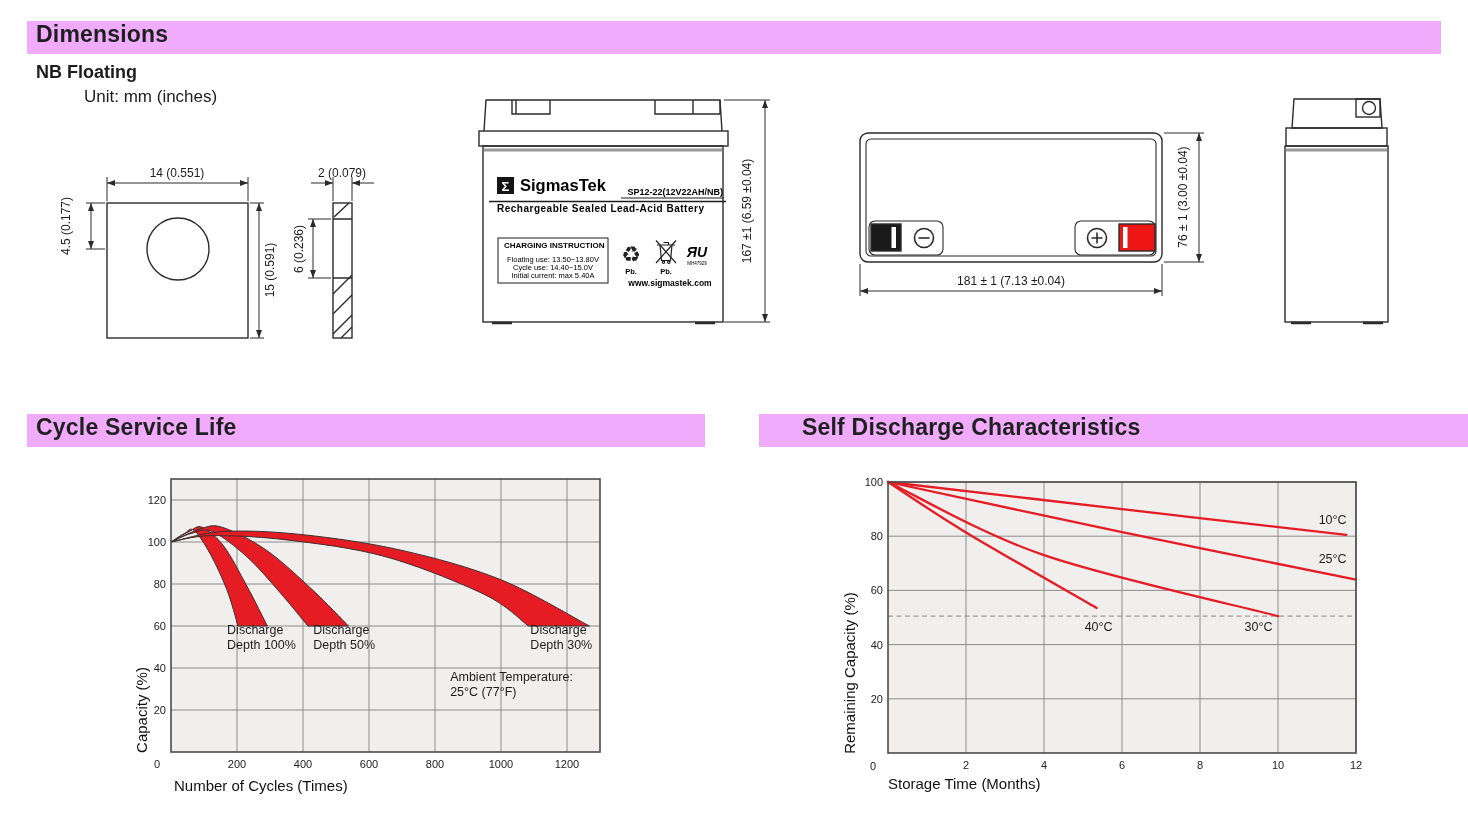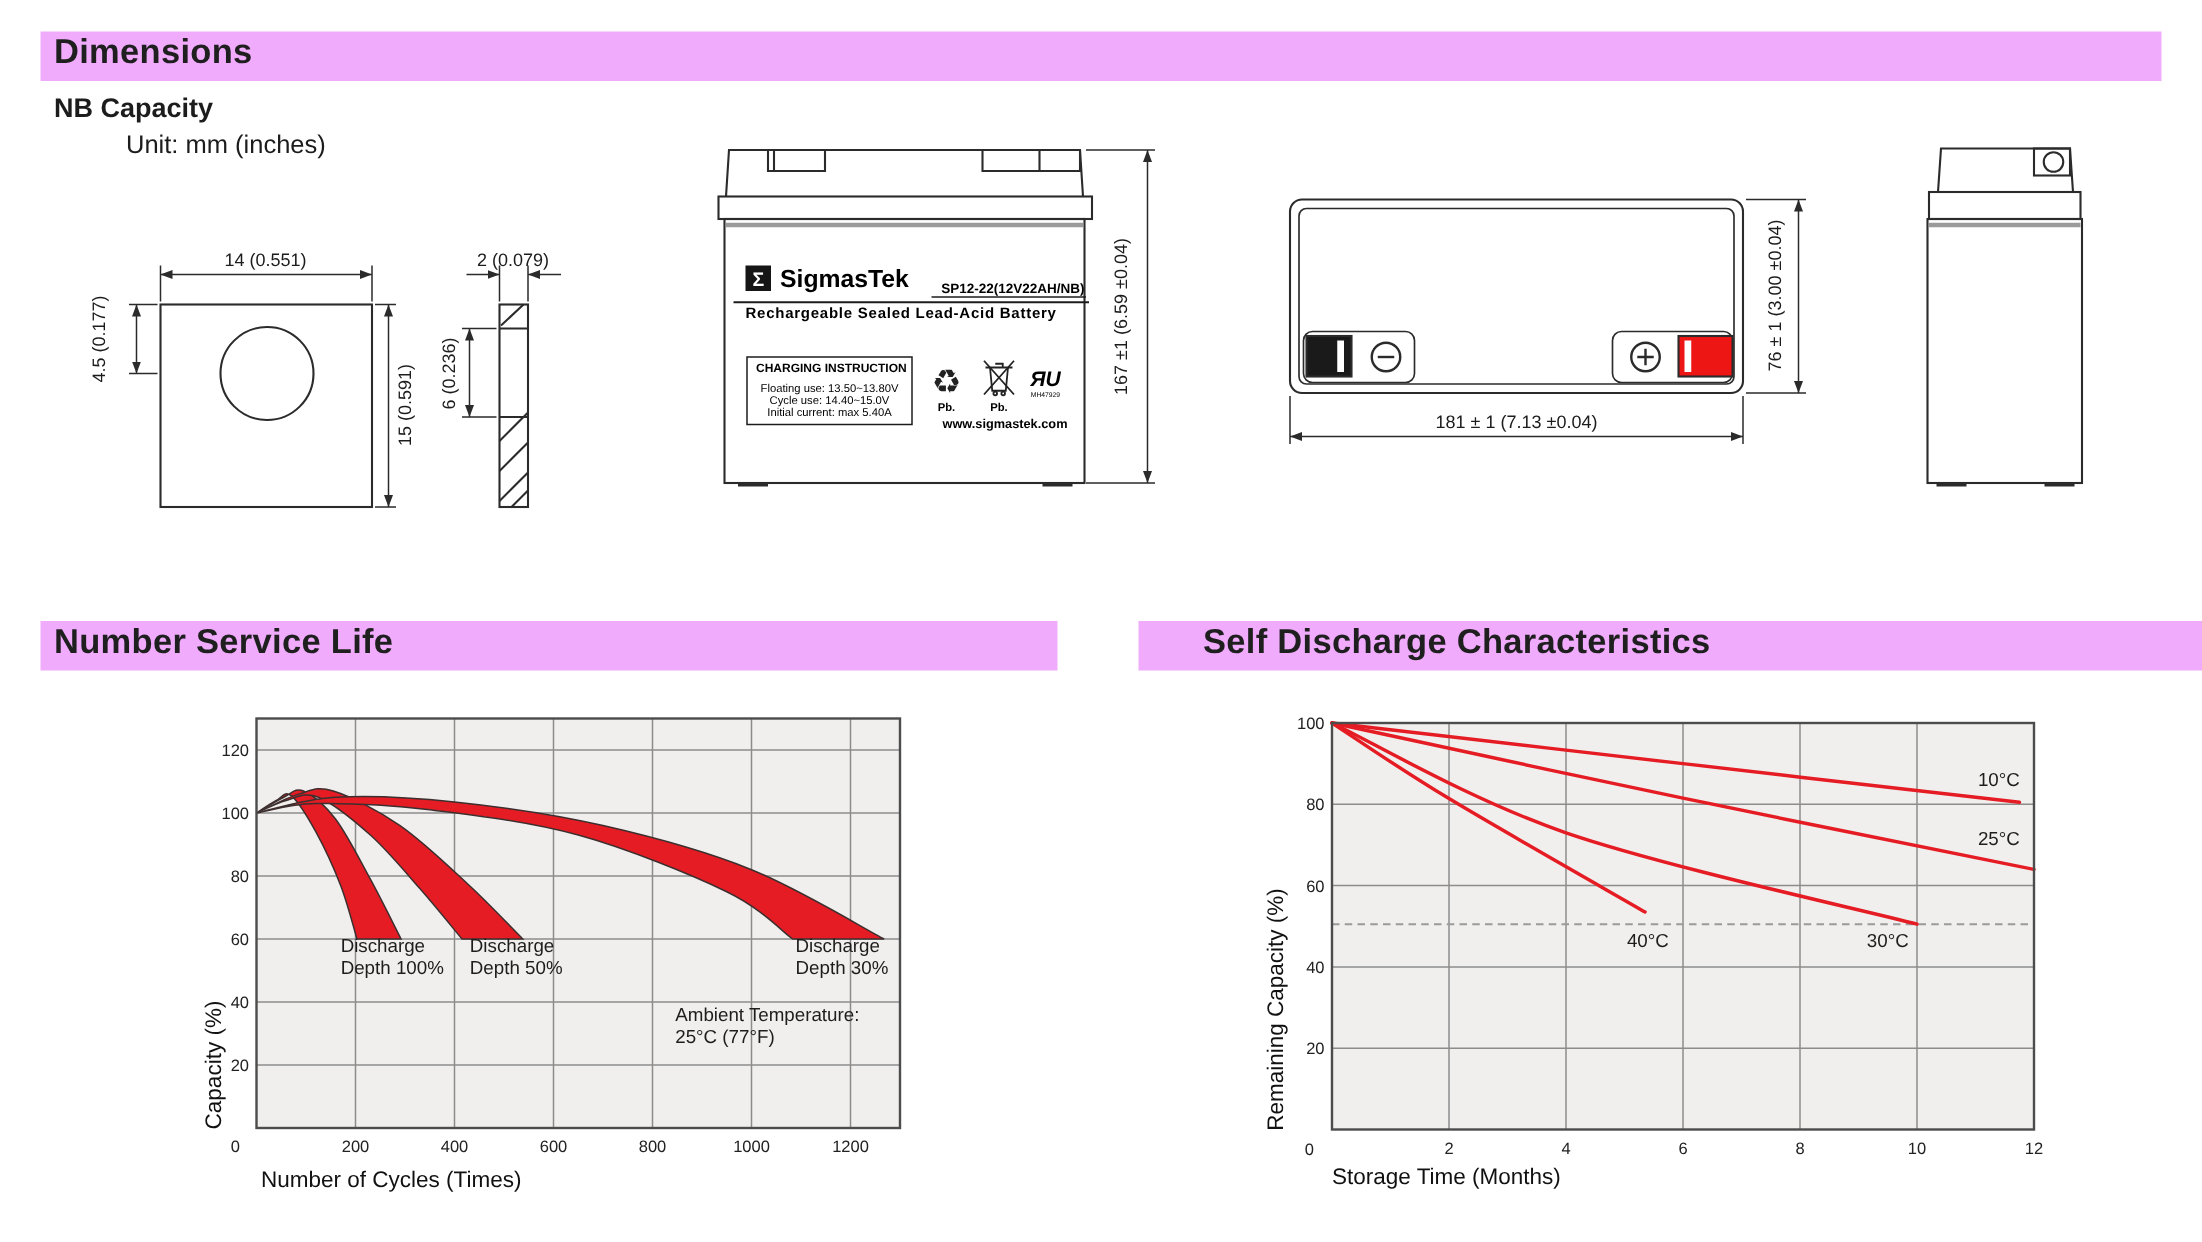--- a/index.html
+++ b/index.html
@@ -19,21 +19,21 @@
   .dim{font-size:12px;fill:#1c1c1c;}
   .draw{stroke:#2b2b2b;fill:none;stroke-width:1.4;}
   .dimln{stroke:#2b2b2b;fill:none;stroke-width:1;}
 </style>
 </head>
 <body>
 
 <div class="bar" id="bar-dim">
   <span>Dimensions</span>
 </div>
-<div id="nb-terminal">NB Capacity</div>
+<div id="nb-terminal">NB Floating</div>
 <div id="unit-note">Unit: mm (inches)</div>
 
 <svg id="drawings" viewBox="0 0 1468 410">
   <defs>
     <marker id="arrE" markerWidth="9" markerHeight="7" refX="8" refY="3" orient="auto">
         <path d="M0 0 L8 3 L0 6 Z" fill="#2b2b2b"></path>
       </marker>
     <marker id="arrS" markerWidth="9" markerHeight="7" refX="0" refY="3" orient="auto">
         <path d="M8 0 L0 3 L8 6 Z" fill="#2b2b2b"></path>
       </marker>
@@ -142,21 +142,21 @@
     <rect x="1356" y="99" width="24" height="18"></rect>
     <circle cx="1369" cy="108" r="6.5"></circle>
     <rect x="1286" y="128" width="101" height="18"></rect>
     <rect x="1285" y="146" width="103" height="176"></rect>
     <path d="M1286 150 H1387" stroke="#9a9a9a" stroke-width="3"></path>
     <path d="M1291 323 H1311 M1363 323 H1383" stroke-width="2.5"></path>
   </g>
 </svg>
 
 <div class="bar" id="bar-cycle">
-  <span>Number Service Life</span>
+  <span>Cycle Service Life</span>
 </div>
 <div class="bar" id="bar-self">
   <span>Self Discharge Characteristics</span>
 </div>
 
 <svg id="cycle-chart" viewBox="0 0 540 355">
     <rect x="71" y="17" width="429" height="273" fill="#f0efed"></rect>
     <g stroke="#8c8c8c" stroke-width="1">
       <line x1="137" y1="17" x2="137" y2="290"></line>
       <line x1="203" y1="17" x2="203" y2="290"></line>

